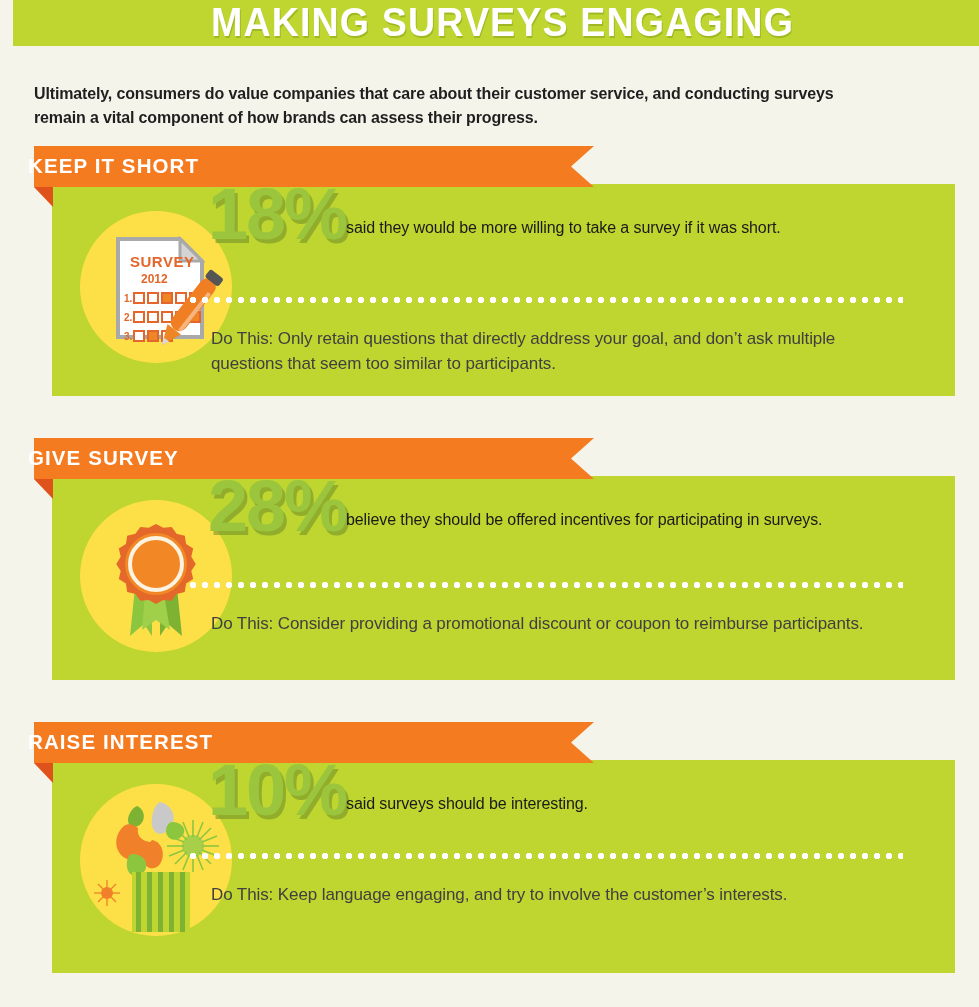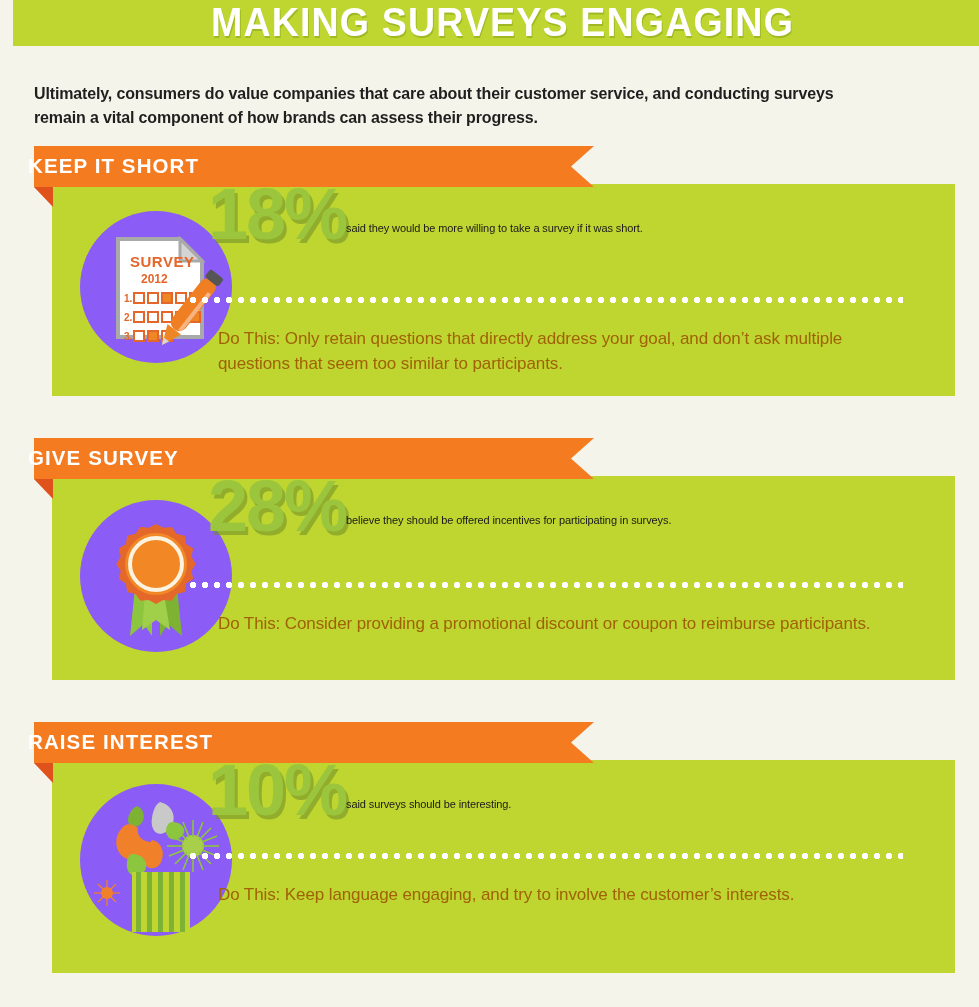--- a/index.html
+++ b/index.html
@@ -119,21 +119,21 @@
   }
 
   
   .icon-circle {
     position: absolute;
     left: 28px;
     top: 27px;
     width: 152px;
     height: 152px;
     border-radius: 50%;
-    background: #8b5cf6;
+    background: #fde047;
   }
   .icon-circle svg { display: block; }
 
   
   .stat-row {
     position: absolute;
     left: 208px;
     top: 34px;
     right: 8px;
     height: 74px;
@@ -148,21 +148,21 @@
     color: #9bc53d;
     letter-spacing: -2px;
     line-height: 72px;
     text-shadow: 3px 4px 0 rgba(108,140,40,0.55);
     white-space: nowrap;
   }
   .stat-text {
     position: absolute;
     left: 138px;
     top: 37px;
-    font-size: 11px;
+    font-size: 16px;
     color: #1a1a1a;
     line-height: 22px;
     white-space: nowrap;
     letter-spacing: -0.1px;
   }
 
   
   .dotted {
     position: absolute;
     left: 187px;
@@ -172,23 +172,23 @@
     background-size: 12px 6px;
     background-repeat: repeat-x;
   }
   .dotted-1 { top: 151px; }
   .dotted-2 { top: 144px; }
   .dotted-3 { top: 131px; }
 
   
   .do-this {
     position: absolute;
-    left: 218px;
+    left: 211px;
     width: 680px;
-    color: #a16207;
+    color: #404040;
     font-size: 17px;
     line-height: 25px;
     letter-spacing: -0.1px;
   }
   .do-this-1 { top: 163px; }
   .do-this-2 { top: 156px; }
   .do-this-3 { top: 143px; }
 </style>
 </head>
 <body>

